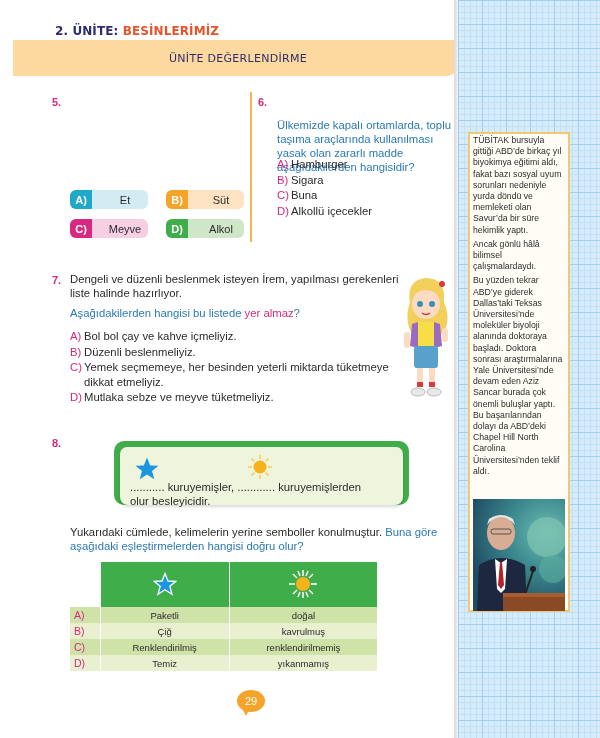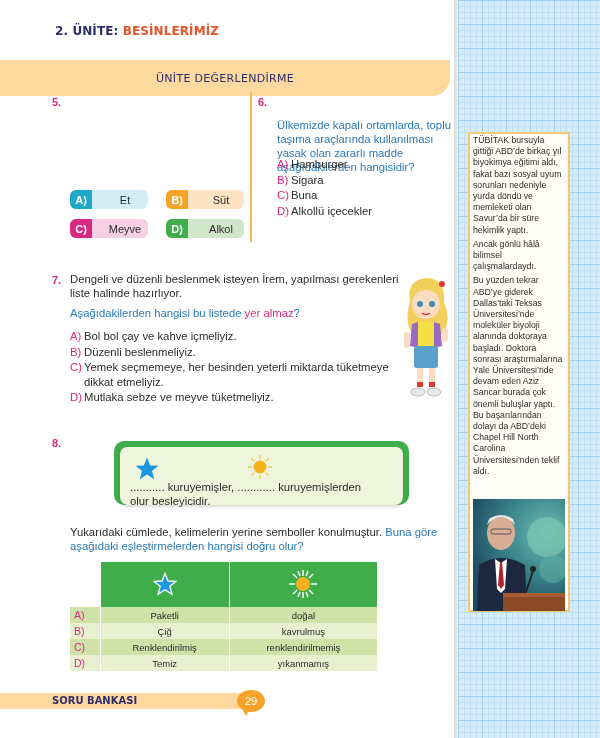--- a/index.html
+++ b/index.html
@@ -15,21 +15,21 @@
       linear-gradient(#9fd0f2 1px, transparent 1px),
       linear-gradient(90deg, #9fd0f2 1px, transparent 1px),
       linear-gradient(#bfe0f7 1px, transparent 1px),
       linear-gradient(90deg, #bfe0f7 1px, transparent 1px);
     background-size: 24px 24px, 24px 24px, 6px 6px, 6px 6px;
   }
 
   .unit-title { position: absolute; left: 55px; top: 24px; font-size: 12px; font-weight: bold; color: #2e2d6b; font-family: "DejaVu Sans", sans-serif; letter-spacing: 0.1px; }
   .unit-title .accent { color: #e4542a; }
 
-  .banner { position: absolute; left: 0; top: 40px; width: 450px; height: 36px; background: #fdd9a0; border-radius: 0 0 18px 0; margin-top: 20px; }
+  .banner { position: absolute; left: 13px; top: 40px; width: 450px; height: 36px; background: #fdd9a0; border-radius: 0 0 18px 0; }
   .banner span { position: absolute; left: 0; right: 0; top: 12px; text-align: center; font-size: 11px; color: #2e2d6b; font-family: "DejaVu Sans", sans-serif; letter-spacing: 0.3px; }
 
   .qnum { position: absolute; font-weight: bold; font-size: 11px; color: #d9287f; }
   .qtext { position: absolute; font-size: 11.3px; line-height: 14px; color: #2b2b2b; }
   .qprompt { position: absolute; font-size: 11.3px; line-height: 14px; color: #2a79b8; }
   .pink { color: #d9287f; }
 
   .opt-list { position: absolute; list-style: none; font-size: 11.3px; line-height: 15.5px; color: #2b2b2b; }
   .opt-list li { position: relative; padding-left: 14px; }
   .opt-list .lbl { position: absolute; left: 0; top: 0; color: #d9287f; }
@@ -221,23 +221,20 @@
       <td>renklendirilmemiş</td>
     </tr>
     <tr class="r-even">
       <td class="rl">D)</td>
       <td>Temiz</td>
       <td>yıkanmamış</td>
     </tr>
   </tbody>
     </table>
 
-  <div class="footer-bar">
-    <span>SORU BANKASI</span>
-  </div>
   <div class="page-num">
     <span>29</span>
   </div>
 </div>
 
 <div class="page-edge"></div>
 
 <div class="grid-area"></div>
 
 <div class="bio">

